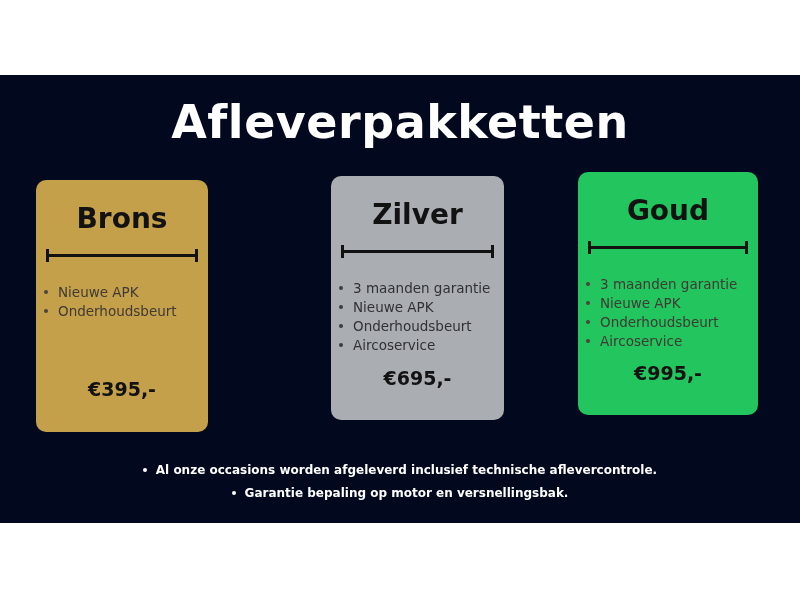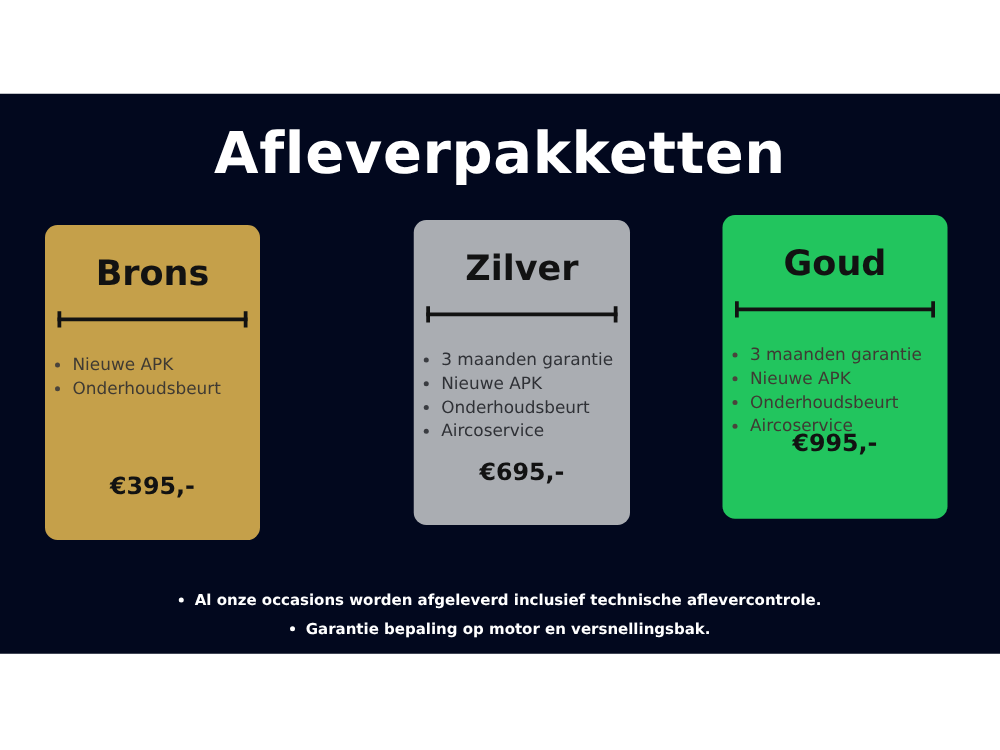--- a/index.html
+++ b/index.html
@@ -122,21 +122,21 @@
     text-align: center;
     font-size: 19px;
     font-weight: bold;
     color: #121212;
     font-family: "DejaVu Sans", sans-serif;
   }
 
   #footer {
     position: absolute;
     left: 0;
-    top: 394px;
+    top: 384px;
     width: 800px;
   }
   #footer ul {
     list-style: none;
     margin: 0;
     padding: 0;
     text-align: center;
   }
   #footer li {
     display: block;
@@ -204,21 +204,21 @@
       <div class="cap left"></div>
       <div class="bar"></div>
       <div class="cap right"></div>
     </div>
     <ul class="feature-list">
       <li>3 maanden garantie</li>
       <li>Nieuwe APK</li>
       <li>Onderhoudsbeurt</li>
       <li>Aircoservice</li>
     </ul>
-    <div class="price" style="top:172px;">€995,-</div>
+    <div class="price" style="top:190px;">€995,-</div>
   </div>
 
   <div id="footer">
     <ul>
       <li><span class="fbullet"></span><span>Al onze occasions worden afgeleverd inclusief technische aflevercontrole.</span></li>
       <li><span class="fbullet"></span><span>Garantie bepaling op motor en versnellingsbak.</span></li>
     </ul>
   </div>
 
 </div>

